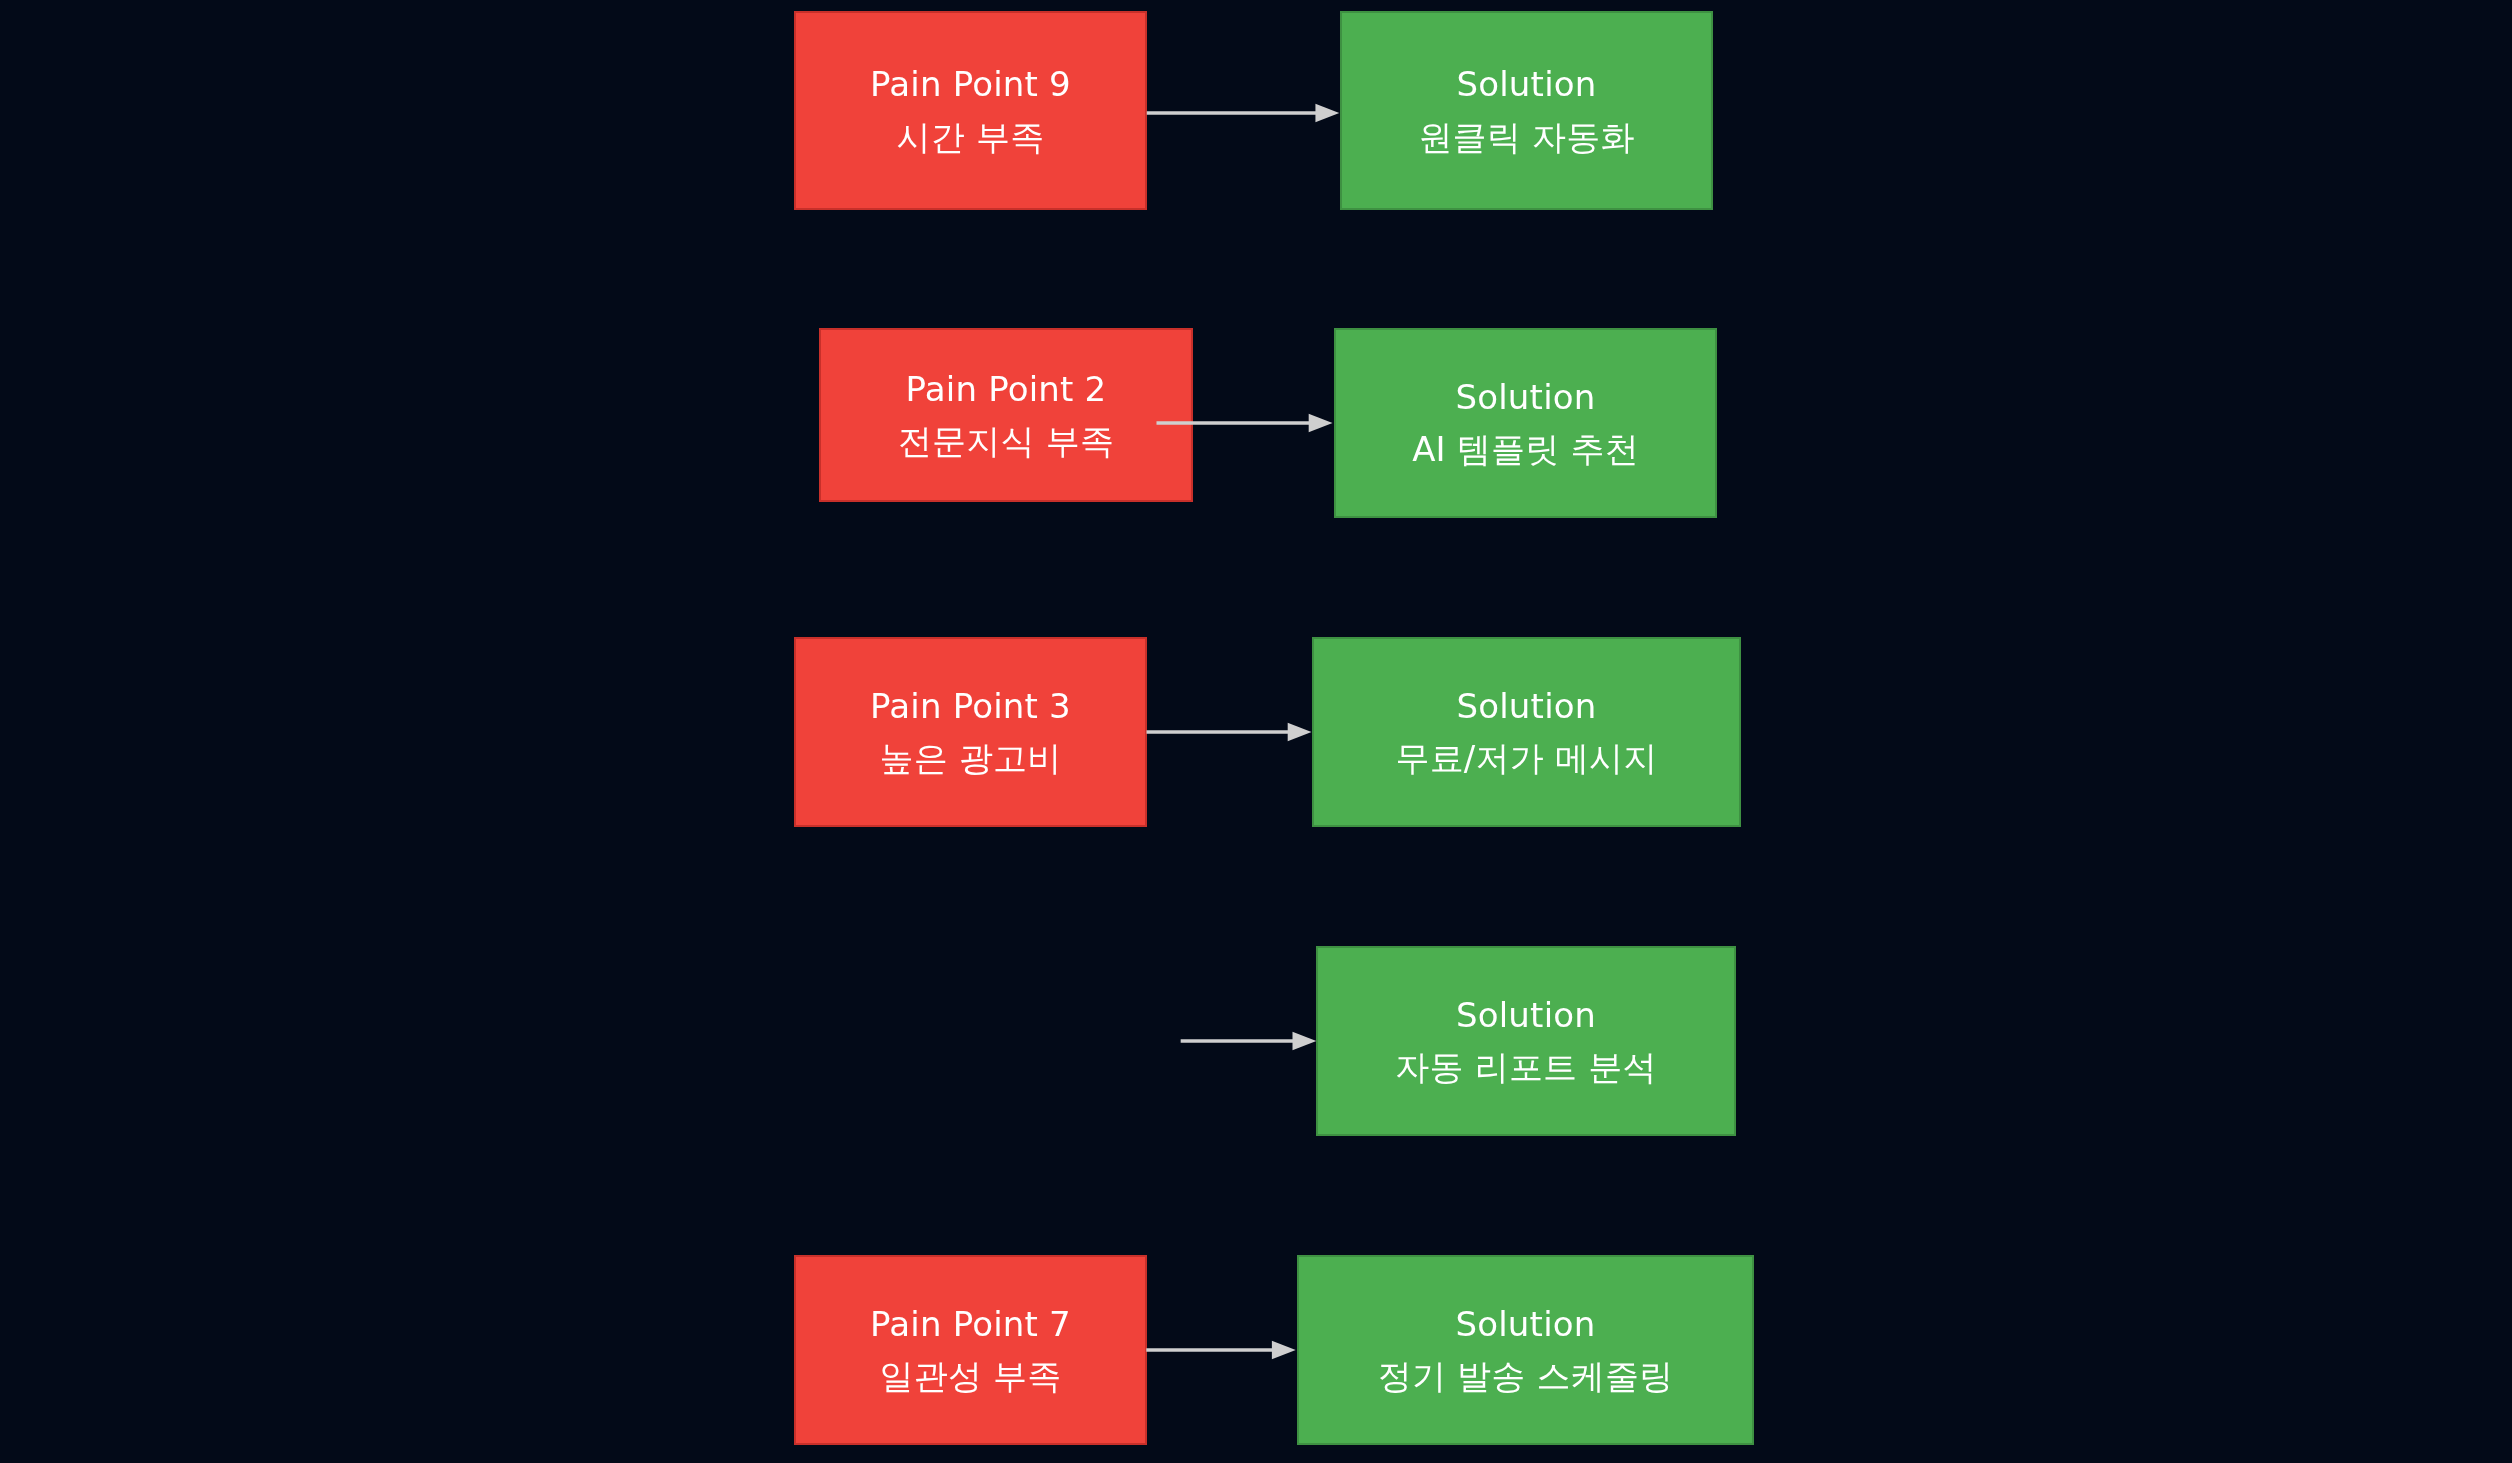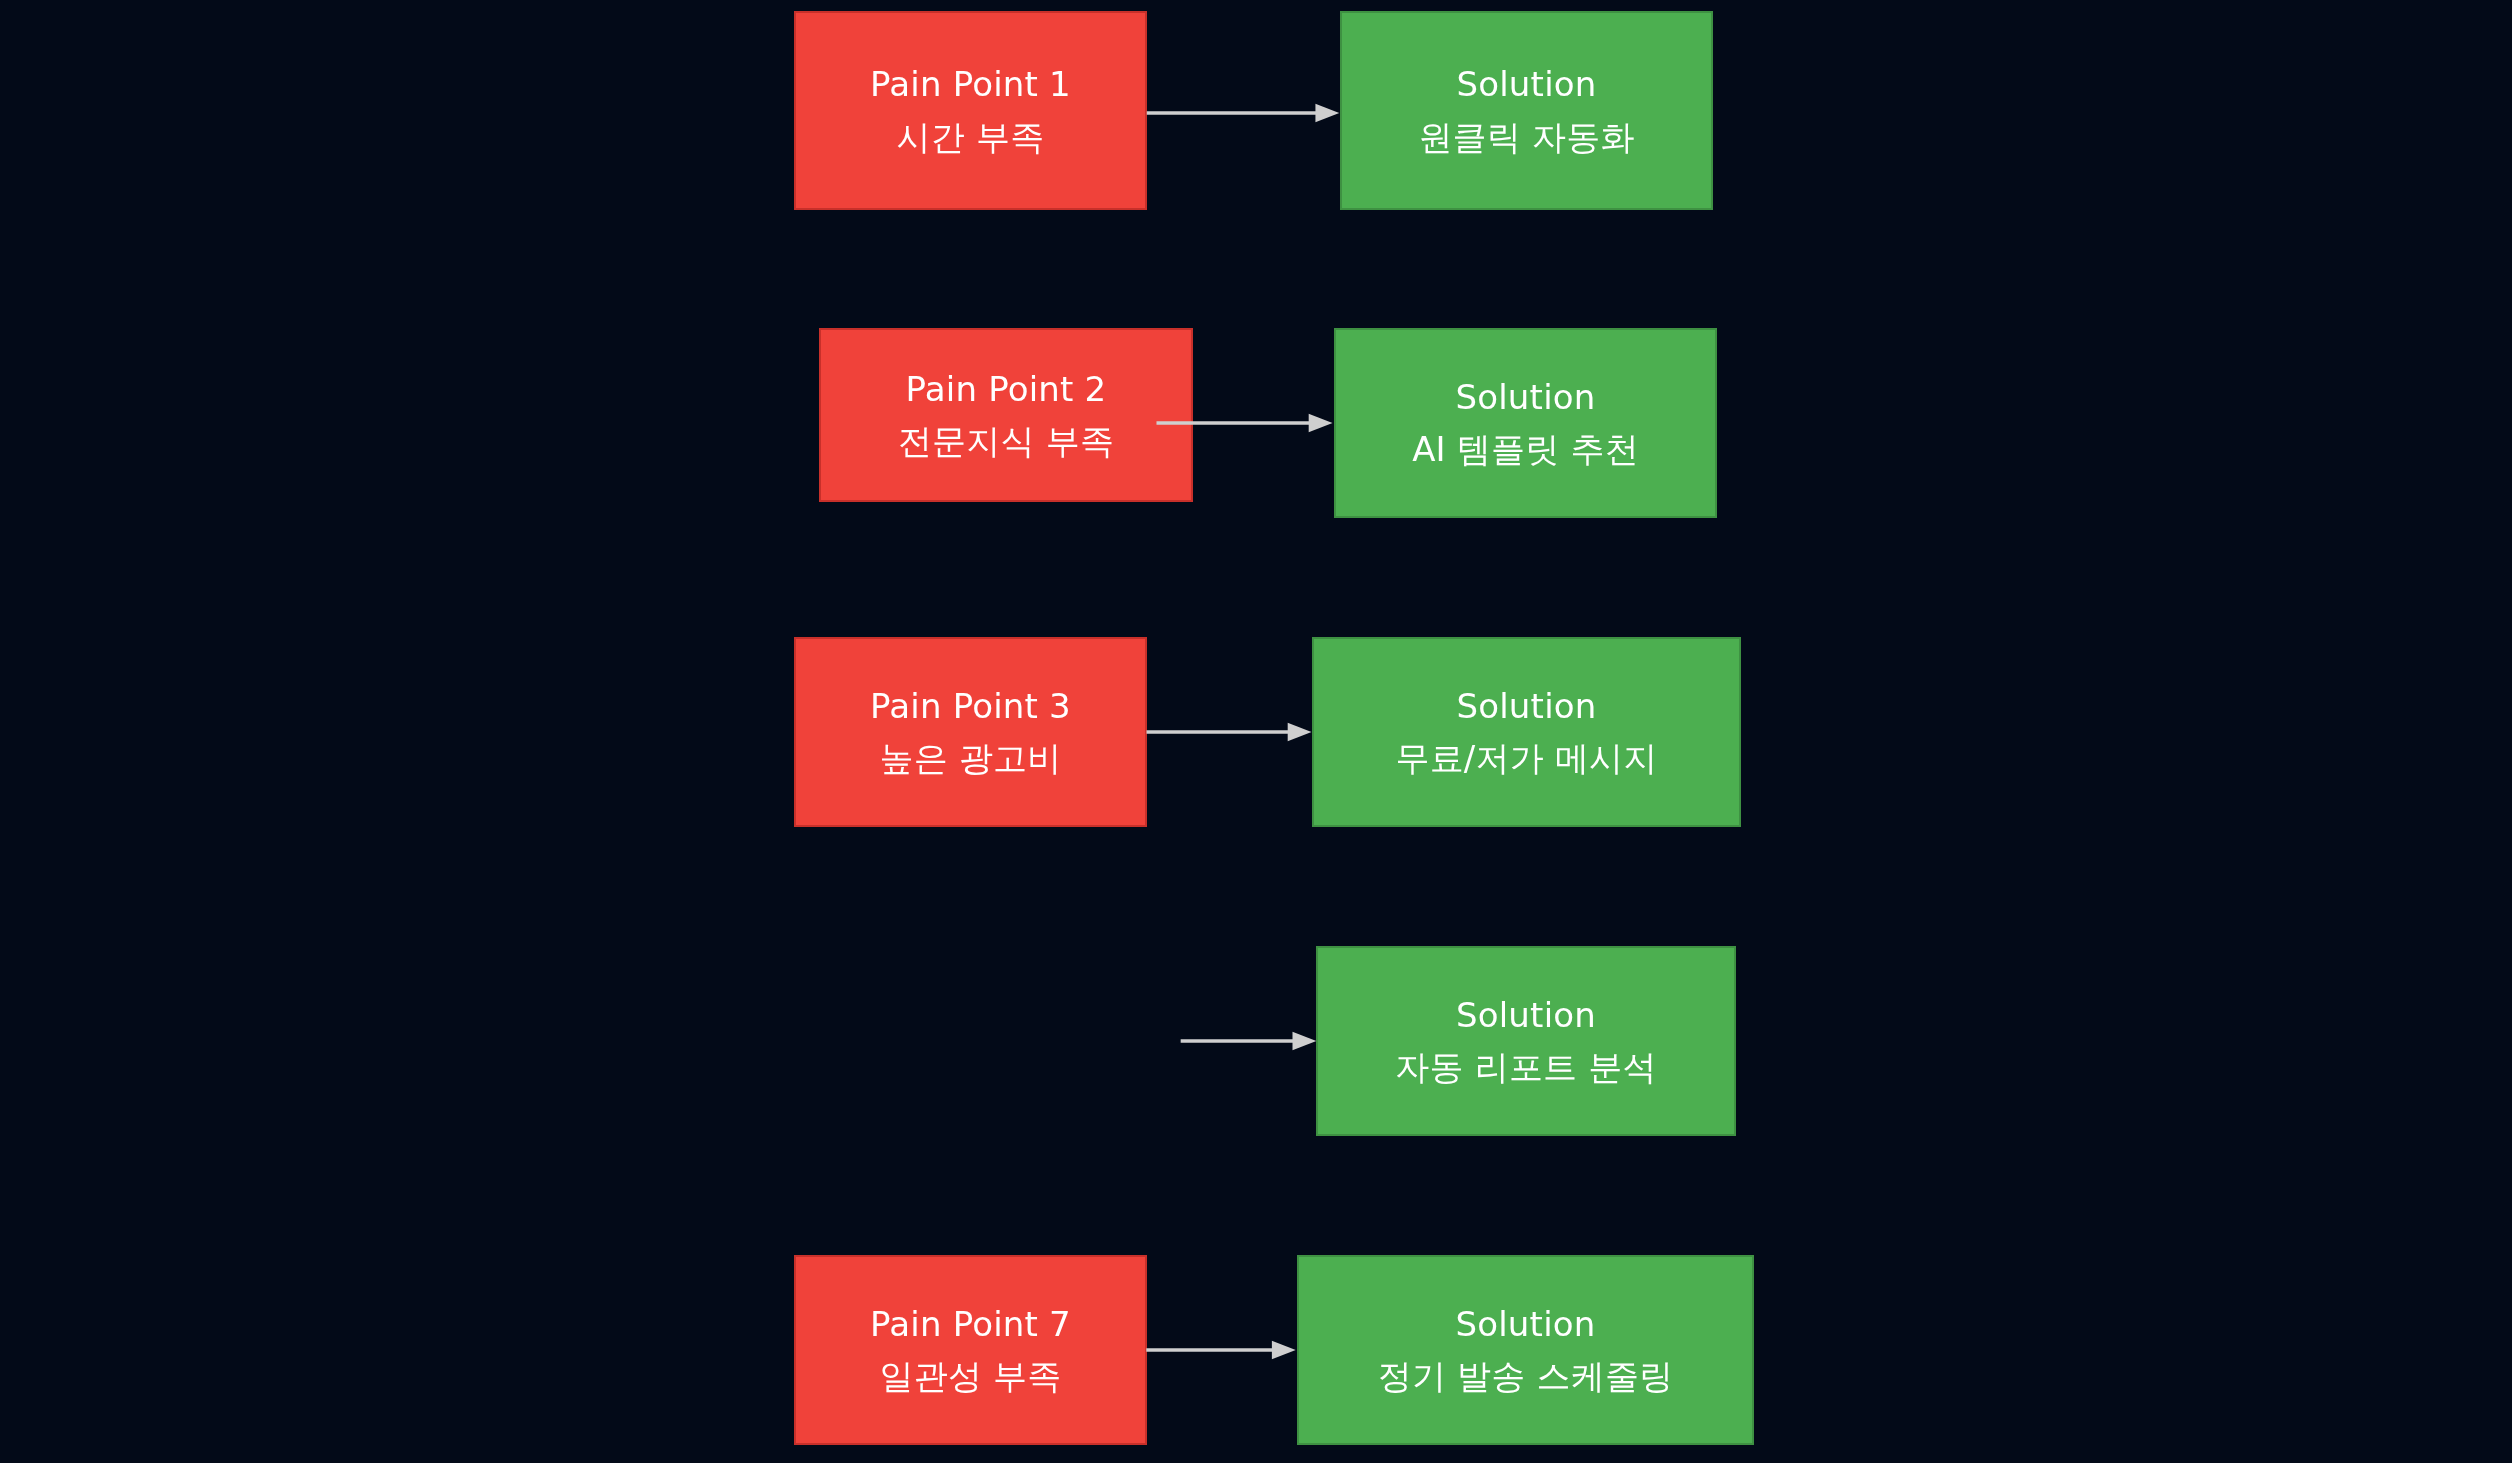--- a/index.html
+++ b/index.html
@@ -73,21 +73,21 @@
     overflow: visible;
   }
 </style>
 </head>
 <body>
 
 <div id="diagram">
 
   <div class="flow-row" style="top:0px;height:214px;">
     <div class="node pain" style="left:794px; top:11px; width:353px; height:199px;">
-      <span class="node-title">Pain Point 1</span>
+      <span class="node-title">Pain Point 9</span>
       <span class="node-sub">시간 부족</span>
     </div>
 
     <div class="connector" style="left:1146px; top:102px; width:194px;">
       <svg width="194" height="22" viewBox="0 0 210 24">
         <line x1="0" y1="12" x2="186" y2="12" stroke="#cfcfcf" stroke-width="4"></line>
         <polygon points="184,2 210,12 184,22" fill="#cfcfcf"></polygon>
       </svg>
     </div>
 

